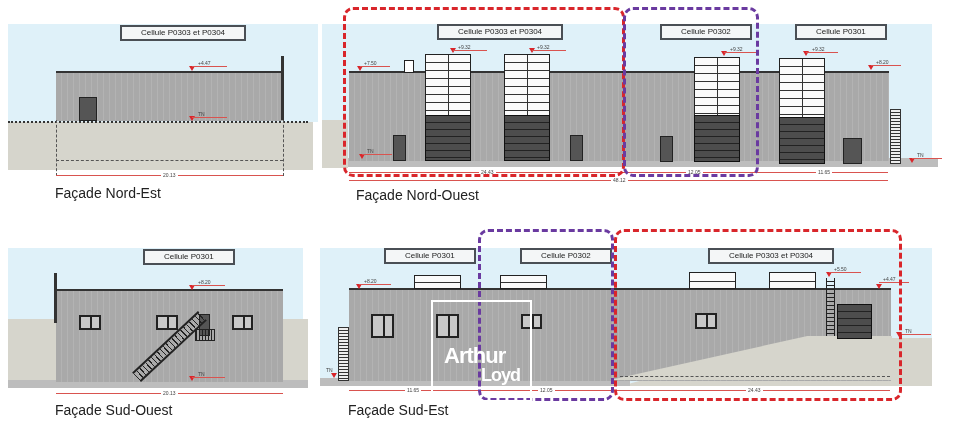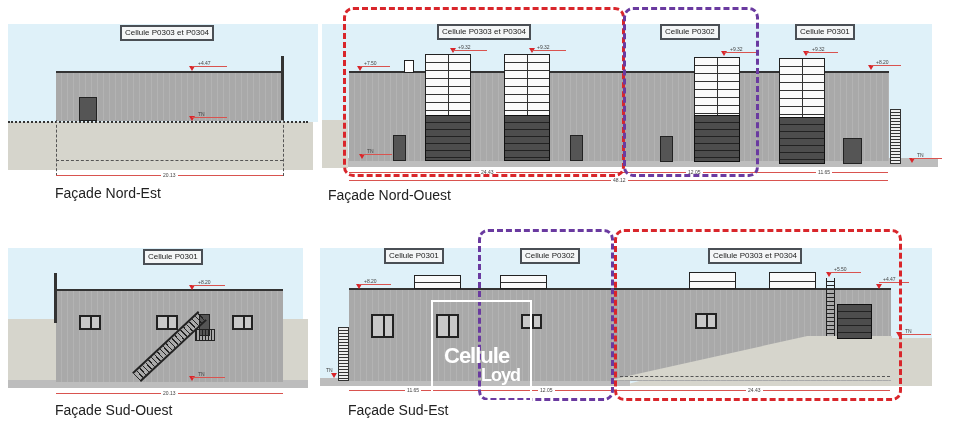--- a/index.html
+++ b/index.html
@@ -1,21 +1,21 @@
 <!DOCTYPE html>
 <html><head>
 <meta charset="utf-8">
 <style>
   html,body{margin:0;padding:0;background:#ffffff;}
   body{width:960px;height:424px;position:relative;overflow:hidden;font-family:"Liberation Sans",sans-serif;}
   .abs{position:absolute;}
   .sky{background:#dff1f9;}
   .ground{background:#d6d5cc;}
   .wall{background:repeating-linear-gradient(90deg,#a9a9a9 0px,#a9a9a9 5px,#b3b3b3 5px,#b3b3b3 6px);border-top:2px solid #333;}
-  .cell-label{position:absolute;background:#f4f6f7;border:2px solid #4a4f55;font-size:8px;color:#222;padding:1px 3px;white-space:nowrap;line-height:10px;}
+  .cell-label{position:absolute;background:#f4f6f7;border:2px solid #4a4f55;font-size:8px;color:#222;padding:1px 19px;white-space:nowrap;line-height:10px;}
   .facade-title{position:absolute;font-size:14px;color:#222;white-space:nowrap;}
   .dim{position:absolute;height:0;border-top:1px solid #d9534f;}
   .dim-text{position:absolute;font-size:5px;color:#444;background:#fff;padding:0 2px;white-space:nowrap;line-height:6px;}
   .level{position:absolute;font-size:5px;color:#444;white-space:nowrap;}
   .level-line{position:absolute;height:0;border-top:1px solid #d9534f;}
   .level-arrow{position:absolute;width:0;height:0;border-left:3px solid transparent;border-right:3px solid transparent;border-top:5px solid #d9262b;}
   .door{position:absolute;background:#555;border:1px solid #222;}
   .rolldoor{position:absolute;background:repeating-linear-gradient(180deg,#4d4d4d 0px,#4d4d4d 6px,#222 6px,#222 7px);border:1px solid #111;}
   .glazed{position:absolute;background:repeating-linear-gradient(180deg,#fafafa 0px,#fafafa 7px,#333 7px,#333 8px);border:1px solid #222;}
   .glazed::after{content:"";position:absolute;left:50%;top:0;bottom:0;border-left:1px solid #333;}
@@ -123,21 +123,21 @@
   <div class="dim" style="left:623px;top:172px;width:134px;"></div>
   <div class="dim-text" style="left:686px;top:169px;">12.05</div>
   <div class="dim" style="left:757px;top:172px;width:131px;"></div>
   <div class="dim-text" style="left:816px;top:169px;">11.65</div>
   <div class="dim" style="left:349px;top:180px;width:539px;"></div>
   <div class="dim-text" style="left:611px;top:177px;">48.12</div>
 
   <div class="frame-red" style="left:343px;top:7px;width:276px;height:164px;"></div>
   <div class="frame-purple" style="left:623px;top:7px;width:130px;height:164px;"></div>
 
-  <div class="facade-title" style="left:328px;top:187px;">Façade Nord-Ouest</div>
+  <div class="facade-title" style="left:356px;top:187px;">Façade Nord-Ouest</div>
 </div>
 
 <div>
   <div class="abs sky" style="left:8px;top:248px;width:295px;height:71px;"></div>
   <div class="abs ground" style="left:8px;top:319px;width:300px;height:65px;"></div>
   <div class="abs" style="left:8px;top:380px;width:300px;height:8px;background:#bdbdbd;"></div>
   <div class="cell-label" style="left:143px;top:249px;">Cellule P0301</div>
   <div class="abs wall" style="left:56px;top:289px;width:227px;height:91px;"></div>
   <div class="abs" style="left:54px;top:273px;width:3px;height:50px;background:#333;"></div>
   <div class="win" style="left:79px;top:315px;width:18px;height:11px;"></div>
@@ -207,17 +207,17 @@
   <div class="dim-text" style="left:405px;top:387px;">11.65</div>
   <div class="dim" style="left:482px;top:390px;width:133px;"></div>
   <div class="dim-text" style="left:538px;top:387px;">12.05</div>
   <div class="dim" style="left:615px;top:390px;width:275px;"></div>
   <div class="dim-text" style="left:746px;top:387px;">24.43</div>
 
   <div class="frame-purple" style="left:478px;top:229px;width:130px;height:166px;"></div>
   <div class="frame-red" style="left:614px;top:229px;width:282px;height:166px;"></div>
 
   <div class="watermark" style="left:431px;top:300px;width:97px;height:98px;"></div>
-  <div class="wm-text" style="left:444px;top:343px;font-size:22px;letter-spacing:-1px;">Cellule</div>
+  <div class="wm-text" style="left:444px;top:343px;font-size:22px;letter-spacing:-1px;">Arthur</div>
   <div class="wm-text" style="left:481px;top:365px;font-size:18px;letter-spacing:-1px;">Loyd</div>
 
   <div class="facade-title" style="left:348px;top:402px;">Façade Sud-Est</div>
 </div>
 
 </body></html>

